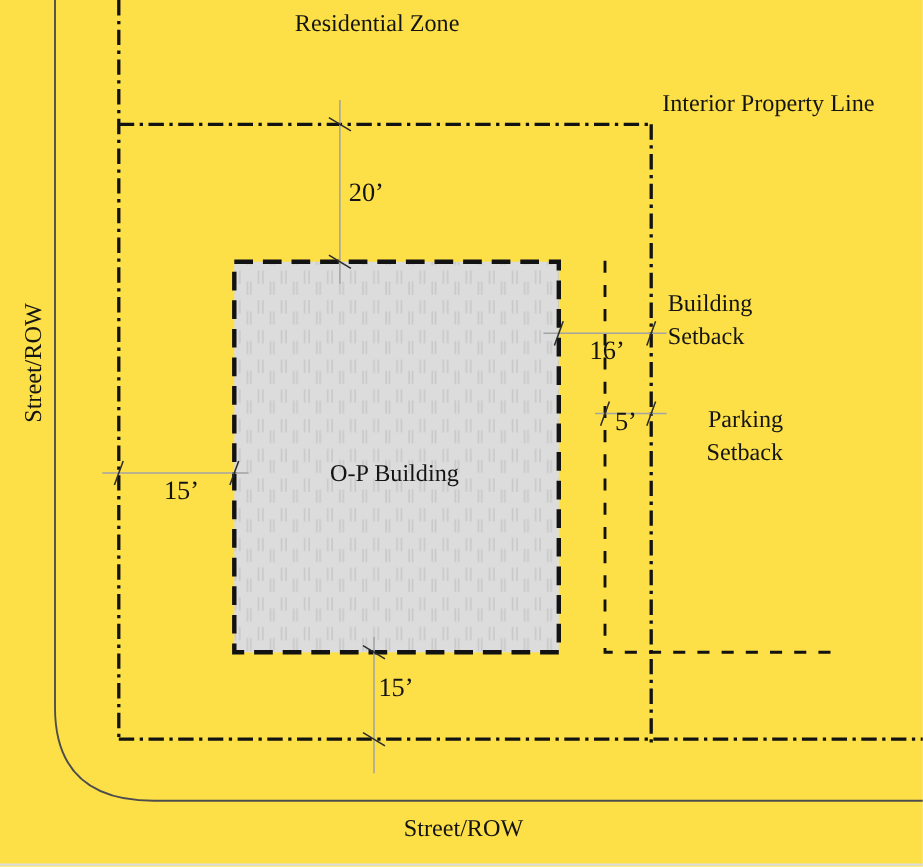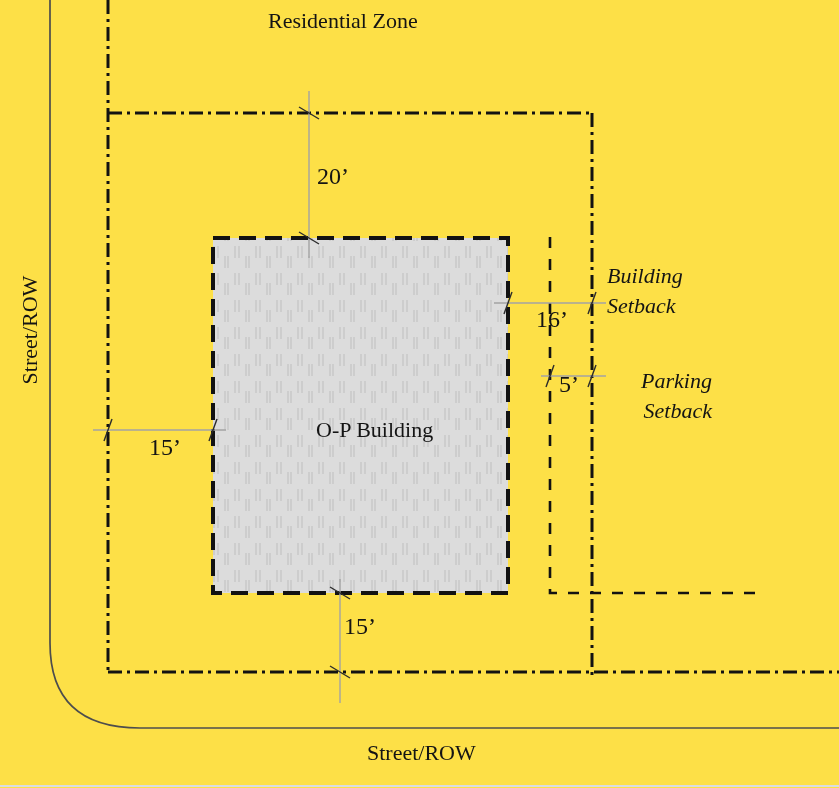--- a/index.html
+++ b/index.html
@@ -12,21 +12,21 @@
     color:#1a1a1a;
   }
   #linework{position:absolute;left:0;top:0;}
   .label{
     position:absolute;
     font-size:22px;
     line-height:1.1;
     color:#141414;
     white-space:nowrap;
   }
-  .label.wrap{white-space:normal;line-height:1.35;font-style:italic;}
+  .label.wrap{white-space:normal;line-height:1.35;}
   .label.dim{font-size:24px;}
   .label.rot{
     transform:rotate(-90deg);
     transform-origin:center center;
     text-align:center;
   }
   #bottom-rule{
     position:absolute;left:0;top:785px;width:839px;height:2px;
     background:#d9dde2;
   }
@@ -81,27 +81,28 @@
       <path d="M 209 441 L 217 419"></path>
       <path d="M 504 314 L 512 292"></path>
       <path d="M 588 314 L 596 292"></path>
       <path d="M 546 387 L 554 365"></path>
       <path d="M 588 387 L 596 365"></path>
     </g>
   </svg>
 
   <div class="label" style="left:268px;top:9px;">Residential Zone</div>
 
+  <div class="label" style="left:602px;top:82px;">Interior Property Line</div>
 
   <div class="label wrap" style="left:607px;top:261px;width:105px;">Building Setback</div>
 
   <div class="label wrap" style="left:607px;top:366px;width:105px;text-align:right;">Parking Setback</div>
 
 
-  <div class="label" style="left:300px;top:418px;margin-left:16px;">O-P Building</div>
+  <div class="label" style="left:300px;top:418px;">O-P Building</div>
 
   <div class="label rot" style="left:-26px;top:318px;width:112px;height:24px;">Street/ROW</div>
 
   <div class="label" style="left:367px;top:741px;">Street/ROW</div>
 
   <div class="label dim" style="left:317px;top:163px;">20’</div>
 
   <div class="label dim" style="left:536px;top:306px;">16’</div>
 
   <div class="label dim" style="left:559px;top:371px;">5’</div>

